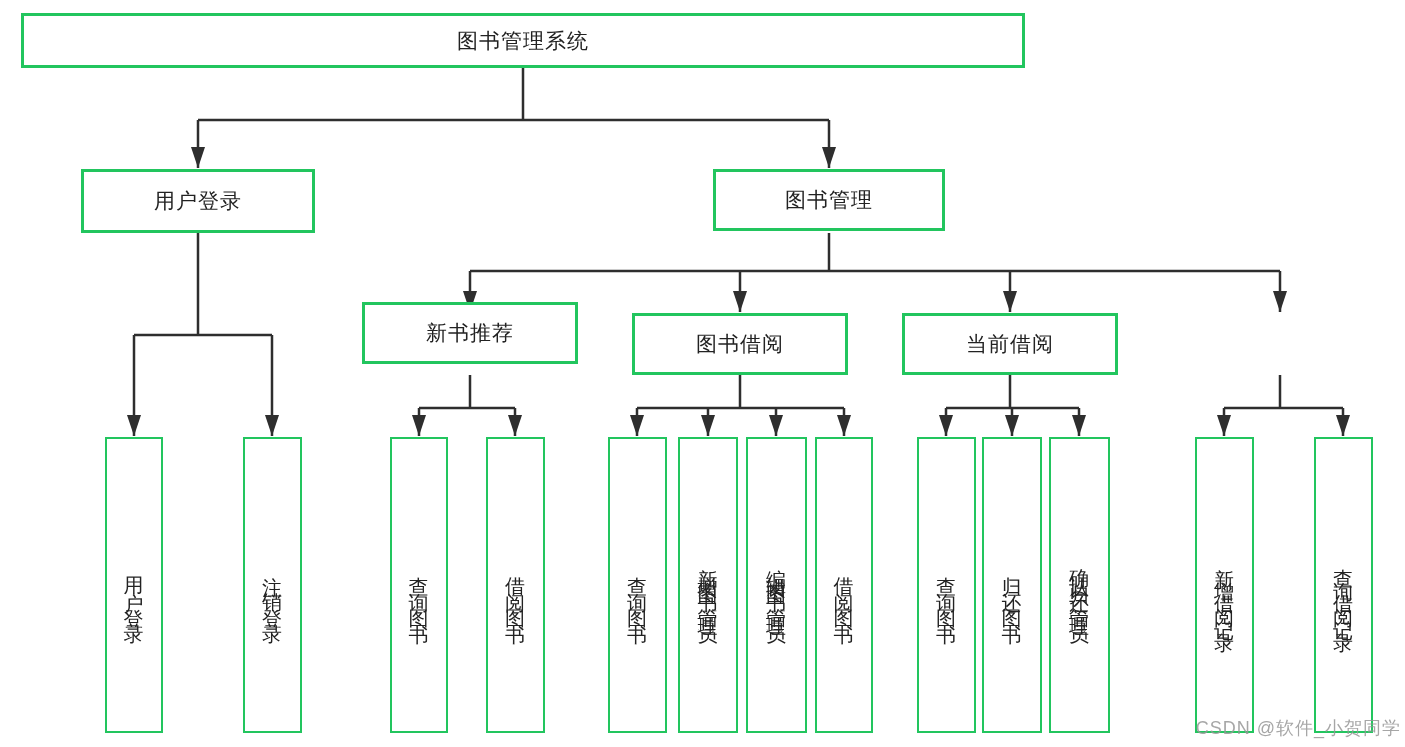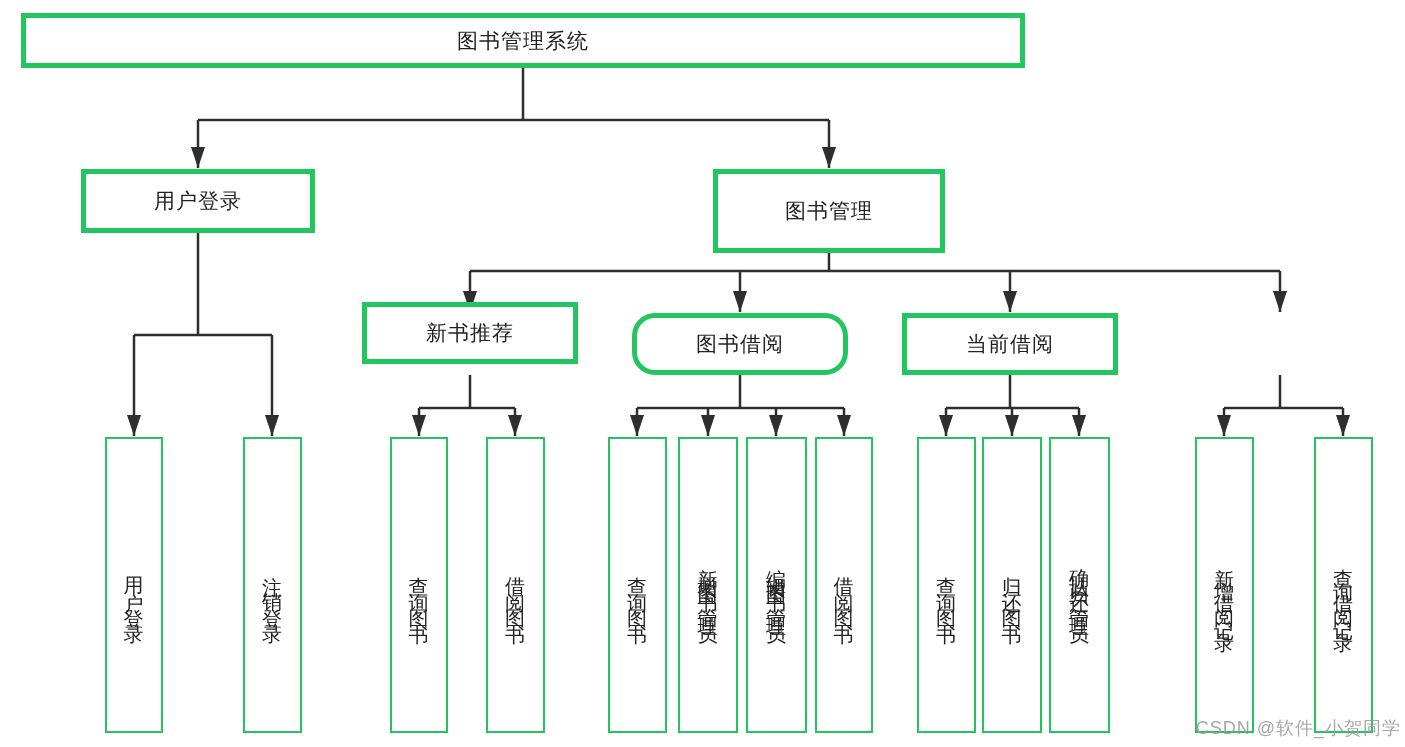--- a/index.html
+++ b/index.html
@@ -17,21 +17,21 @@
   }
   .wires {
     position: absolute;
     left: 0;
     top: 0;
     z-index: 1;
   }
   .node {
     position: absolute;
     background: #ffffff;
-    border: 5px solid #22c55e;
+    border: 3px solid #22c55e;
     box-sizing: border-box;
     display: flex;
     align-items: center;
     justify-content: center;
     z-index: 2;
     color: #222222;
   }
   .hnode {
     font-size: 21px;
     letter-spacing: 1px;
@@ -125,28 +125,28 @@
     </g>
   </svg>
 
   <div class="node hnode" style="left:21px; top:13px; width:1004px; height:55px;">
     <span>图书管理系统</span>
   </div>
 
   <div class="node hnode" style="left:81px; top:169px; width:234px; height:64px;">
     <span>用户登录</span>
   </div>
-  <div class="node hnode" style="left:713px; top:169px; width:232px; height:84px;text-align:center;">
+  <div class="node hnode" style="left:713px; top:169px; width:232px; height:62px;text-align:center;">
     <span>图书管理</span>
   </div>
 
   <div class="node hnode" style="left:362px; top:302px; width:216px; height:62px;">
     <span>新书推荐</span>
   </div>
-  <div class="node hnode" style="left:632px; top:313px; width:216px; height:62px;border-radius:23px;">
+  <div class="node hnode" style="left:632px; top:313px; width:216px; height:62px;">
     <span>图书借阅</span>
   </div>
   <div class="node hnode" style="left:902px; top:313px; width:216px; height:62px;align-items:center;">
     <span>当前借阅</span>
   </div>
 
   <div class="node vnode" style="left:105px; top:437px; width:58px; height:296px;">
     <span class="vtext ls4">用户登录</span>
   </div>
   <div class="node vnode" style="left:243px; top:437px; width:59px; height:296px;">

